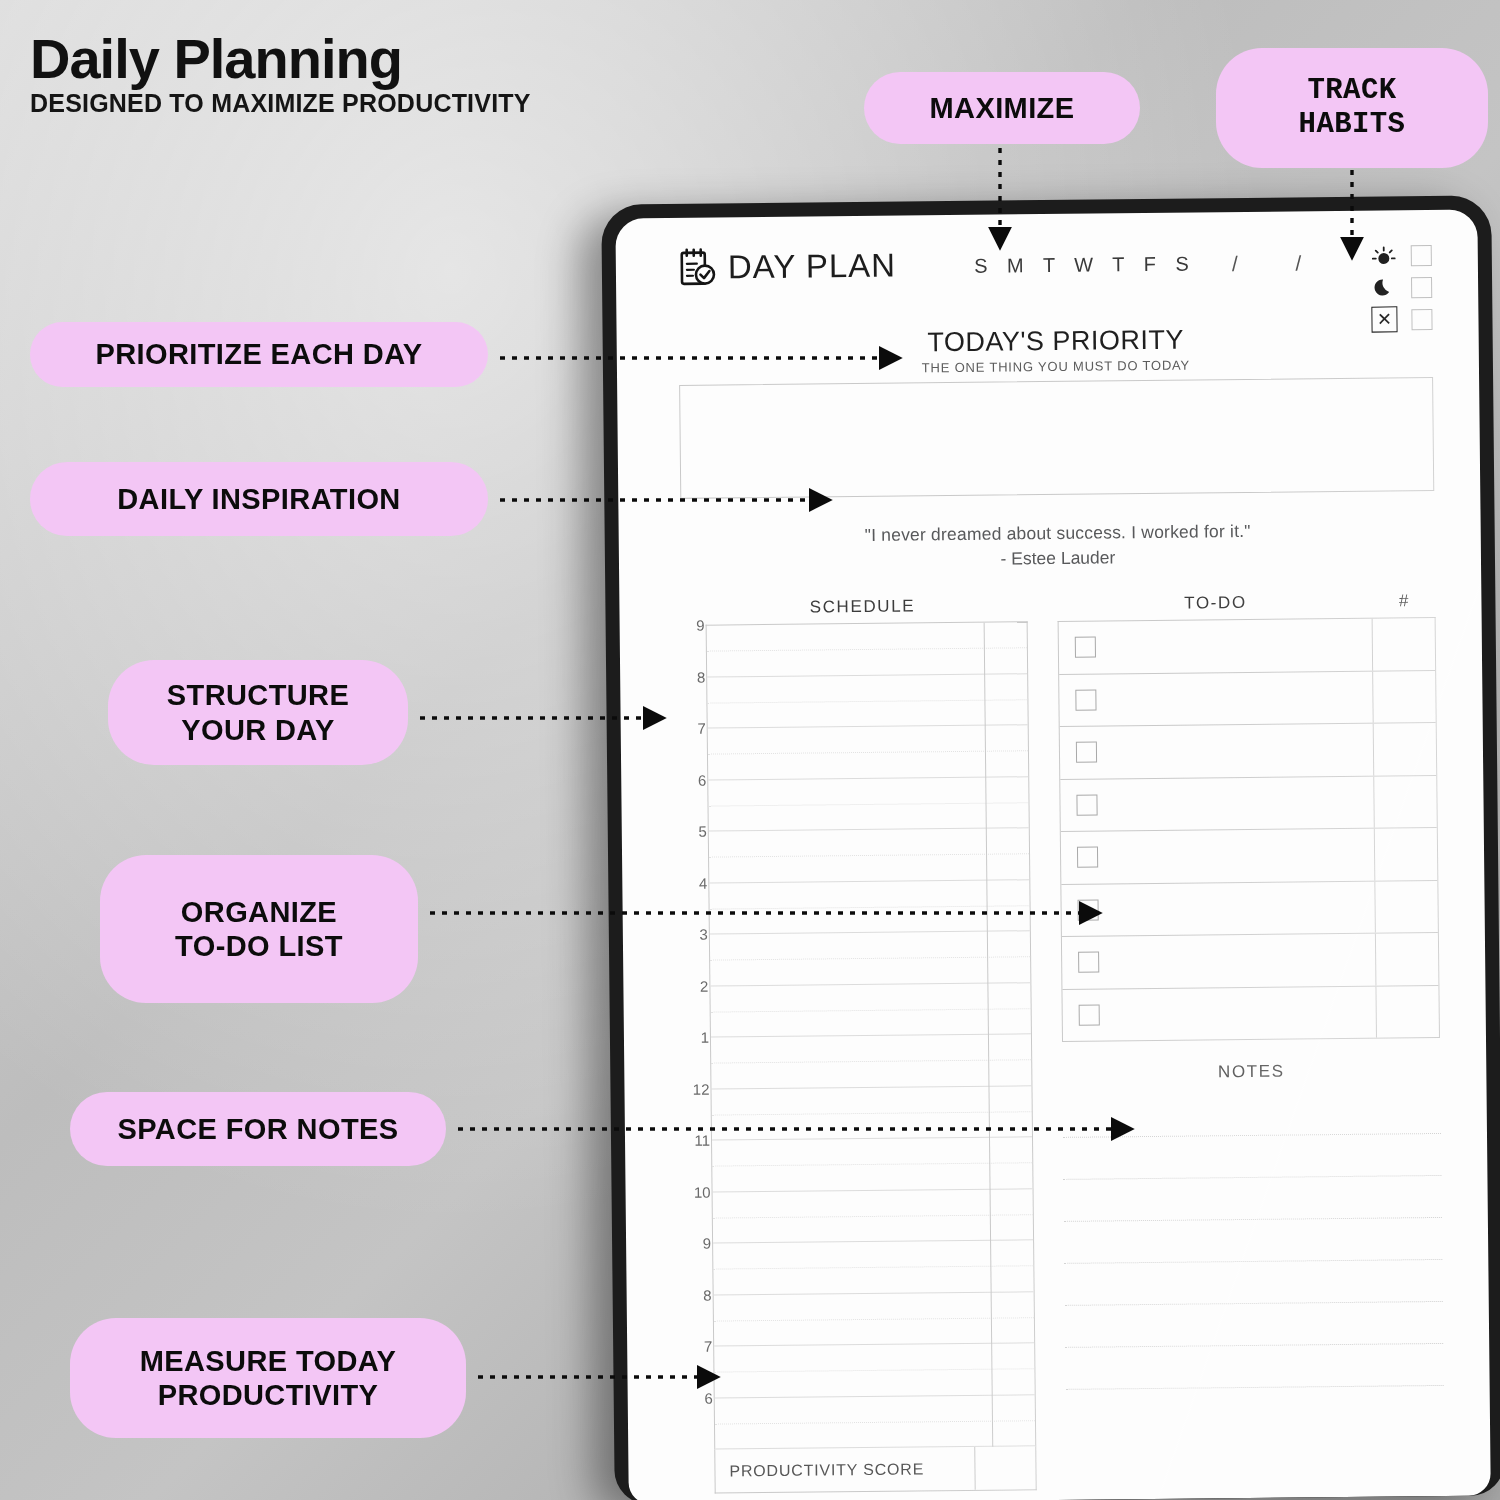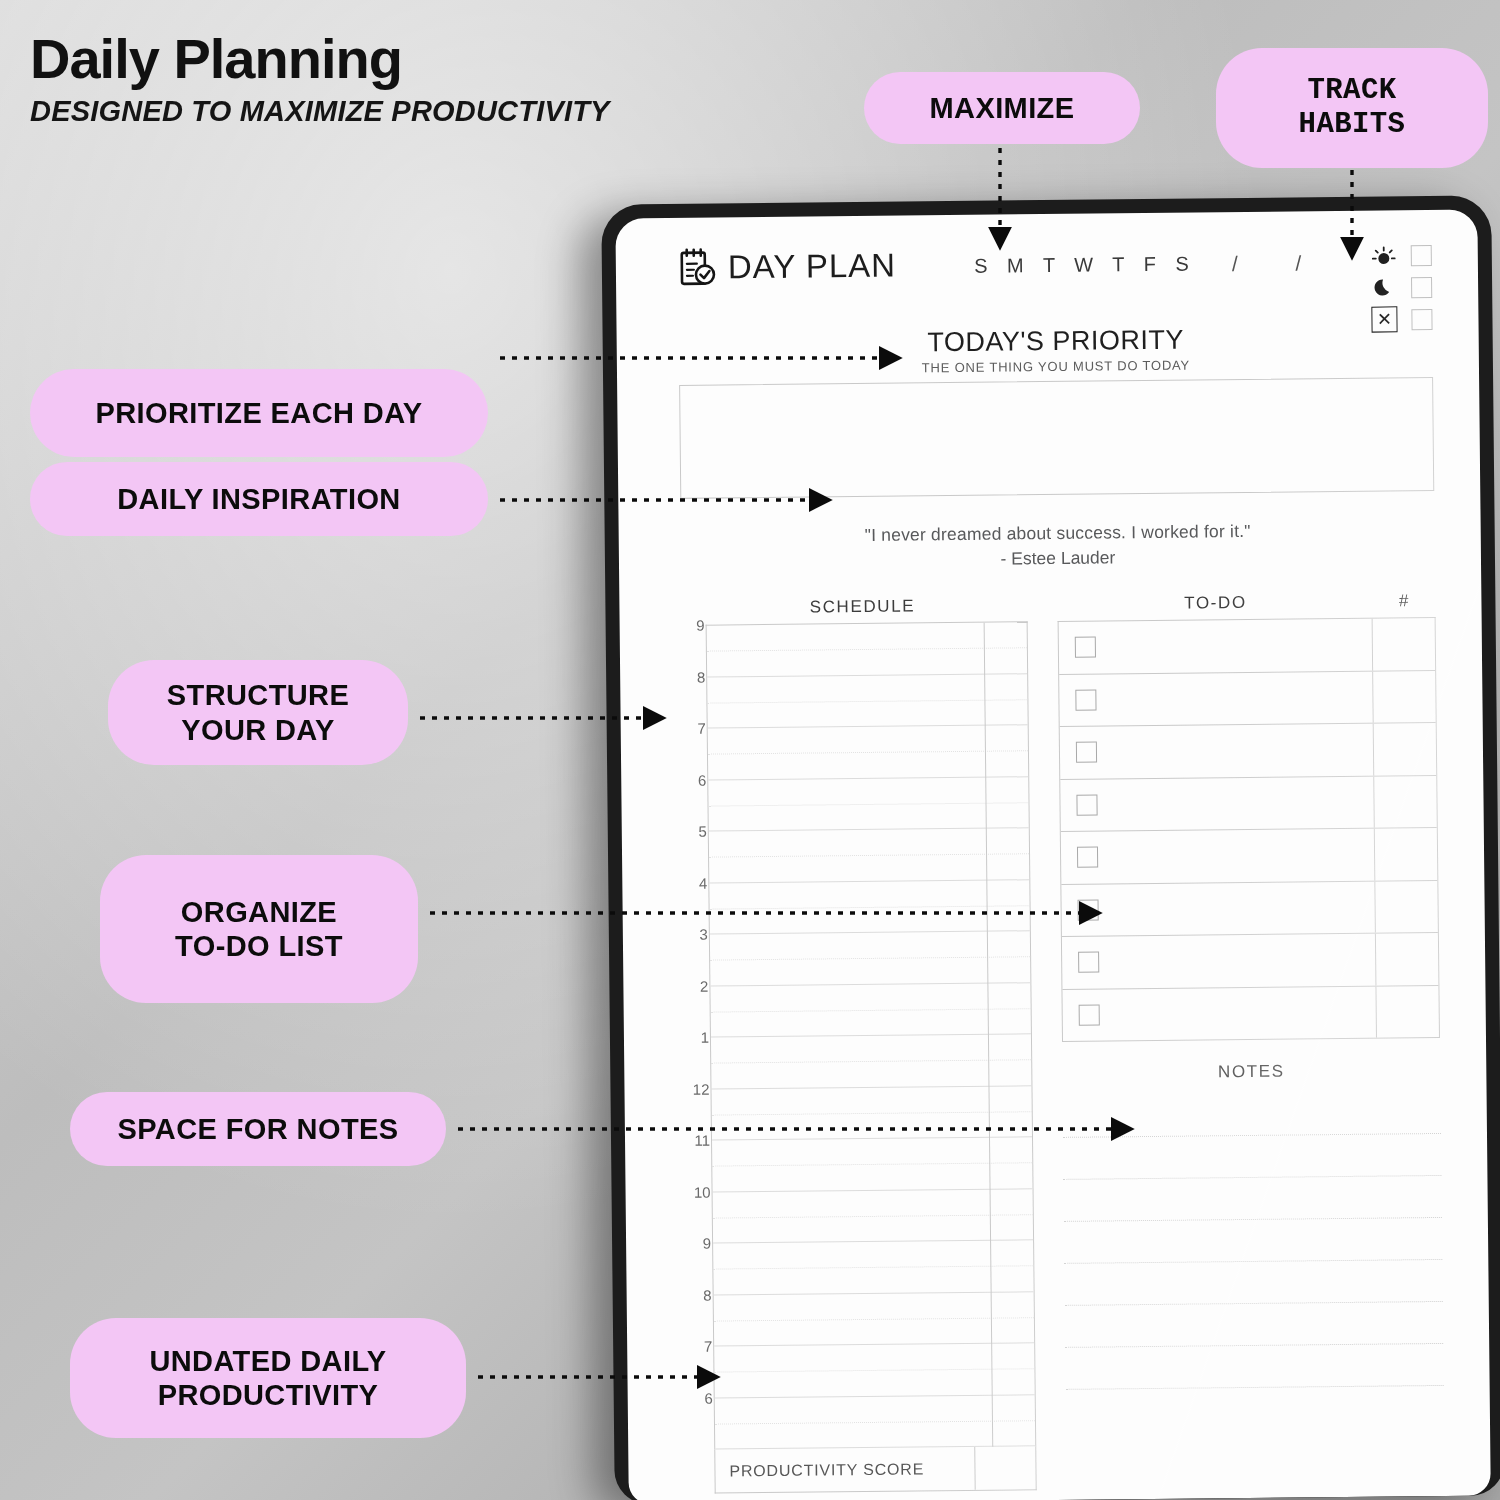--- a/index.html
+++ b/index.html
@@ -36,27 +36,25 @@
   }
   .headline .title {
     font-size: 56px;
     font-weight: bold;
     color: #111;
     letter-spacing: -1px;
     line-height: 1.05;
     white-space: nowrap;
   }
   .headline .subtitle {
-    font-size: 29px;
+    font-size: 25px;
     font-weight: bold;
     color: #151515;
     letter-spacing: 0.2px;
-    margin-top: 6px;
     white-space: nowrap;
-    font-style: italic;
   }
 
   
   .pill {
     position: absolute;
     background: #f3c6f5;
     border-radius: 46px;
     color: #0c0c0c;
     display: flex;
     align-items: center;
@@ -350,21 +348,21 @@
 
   <div class="pill" style="left:864px; top:72px; width:276px; height:72px;">
     <span>MAXIMIZE</span>
   </div>
 
   <div class="pill" style="left:1216px; top:48px; width:272px; height:120px; flex-direction:column;font-family:Liberation Mono, monospace;">
     <span>TRACK</span>
     <span>HABITS</span>
   </div>
 
-  <div class="pill" style="left:30px; top:322px; width:458px; height:88px;margin-top:47px;">
+  <div class="pill" style="left:30px; top:322px; width:458px; height:65px;">
     <span>PRIORITIZE EACH DAY</span>
   </div>
 
   <div class="pill" style="left:30px; top:462px; width:458px; height:74px;justify-content:center;">
     <span>DAILY INSPIRATION</span>
   </div>
 
   <div class="pill" style="left:108px; top:660px; width:300px; height:105px; flex-direction:column;">
     <span>STRUCTURE</span>
     <span>YOUR DAY</span>
@@ -373,21 +371,21 @@
   <div class="pill" style="left:100px; top:855px; width:318px; height:148px; flex-direction:column;">
     <span>ORGANIZE</span>
     <span>TO-DO LIST</span>
   </div>
 
   <div class="pill" style="left:70px; top:1092px; width:376px; height:74px;">
     <span>SPACE FOR NOTES</span>
   </div>
 
   <div class="pill" style="left:70px; top:1318px; width:396px; height:120px; flex-direction:column;">
-    <span>UNDATED DAILY</span>
+    <span>MEASURE TODAY</span>
     <span>PRODUCTIVITY</span>
   </div>
 
   <svg class="connector" style="left:0; top:0; width:1500px; height:1500px;">
     <defs>
       <marker id="arrow" viewBox="0 0 10 10" refX="8" refY="5" markerWidth="7" markerHeight="7" orient="auto-start-reverse">
         <path d="M 0 0 L 10 5 L 0 10 z" fill="#0b0b0b"></path>
       </marker>
     </defs>
 

